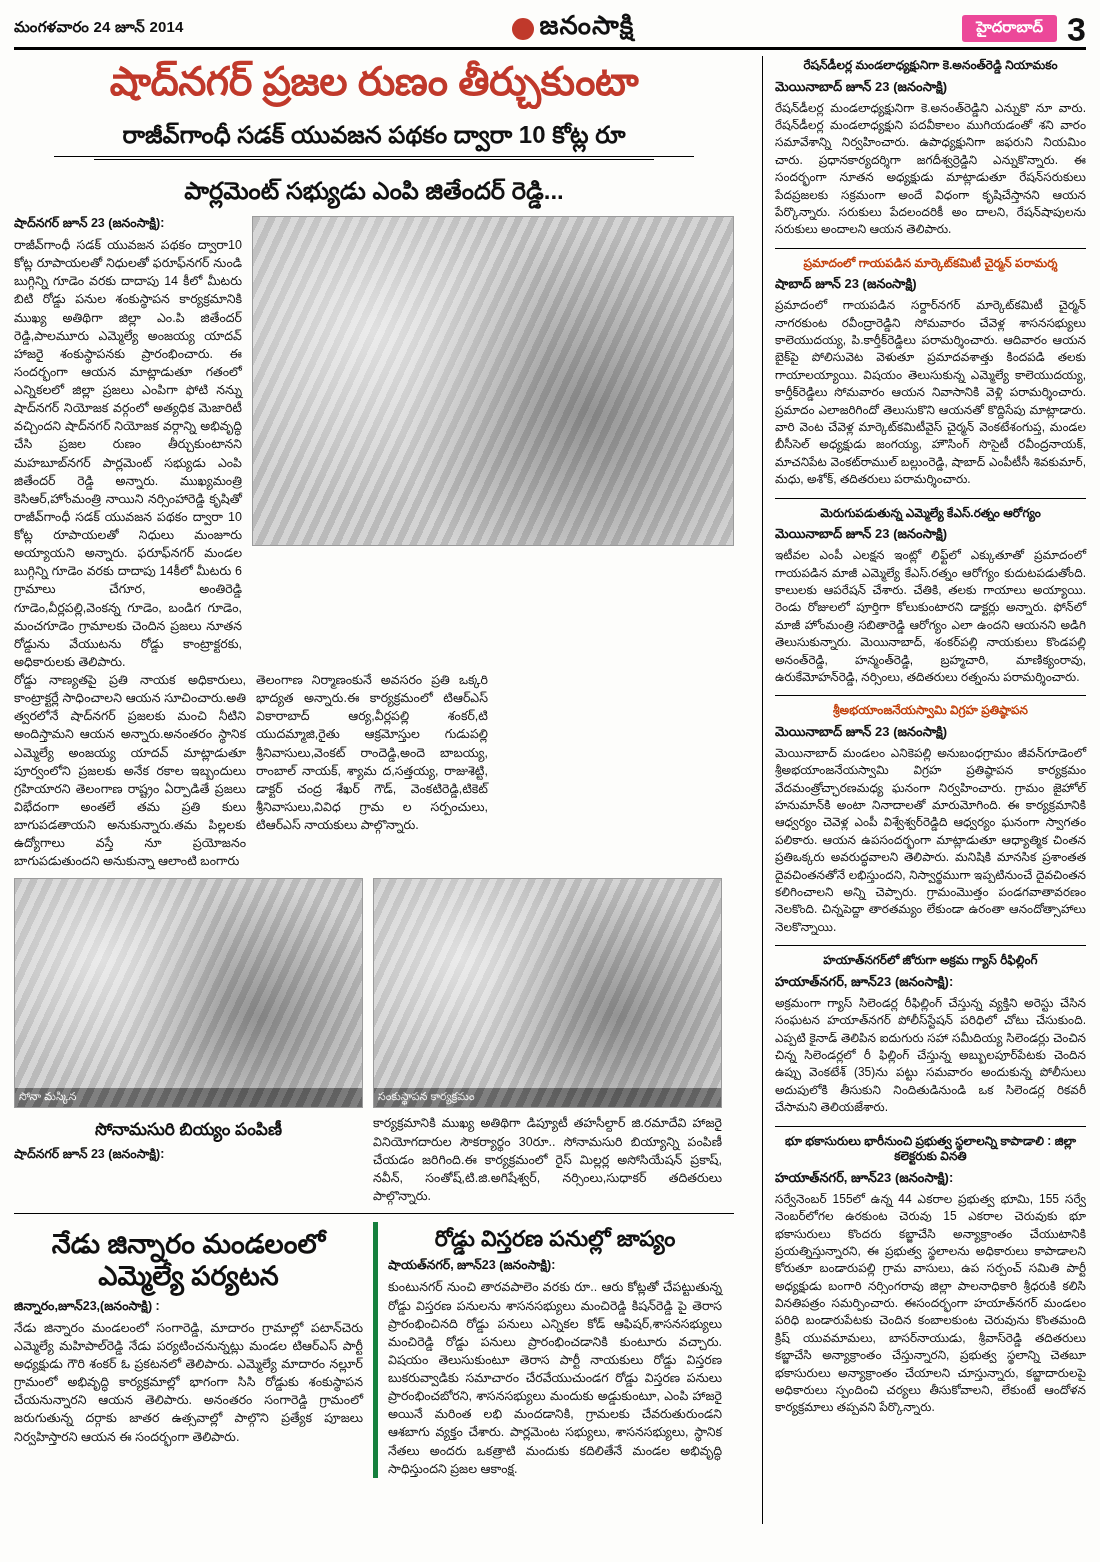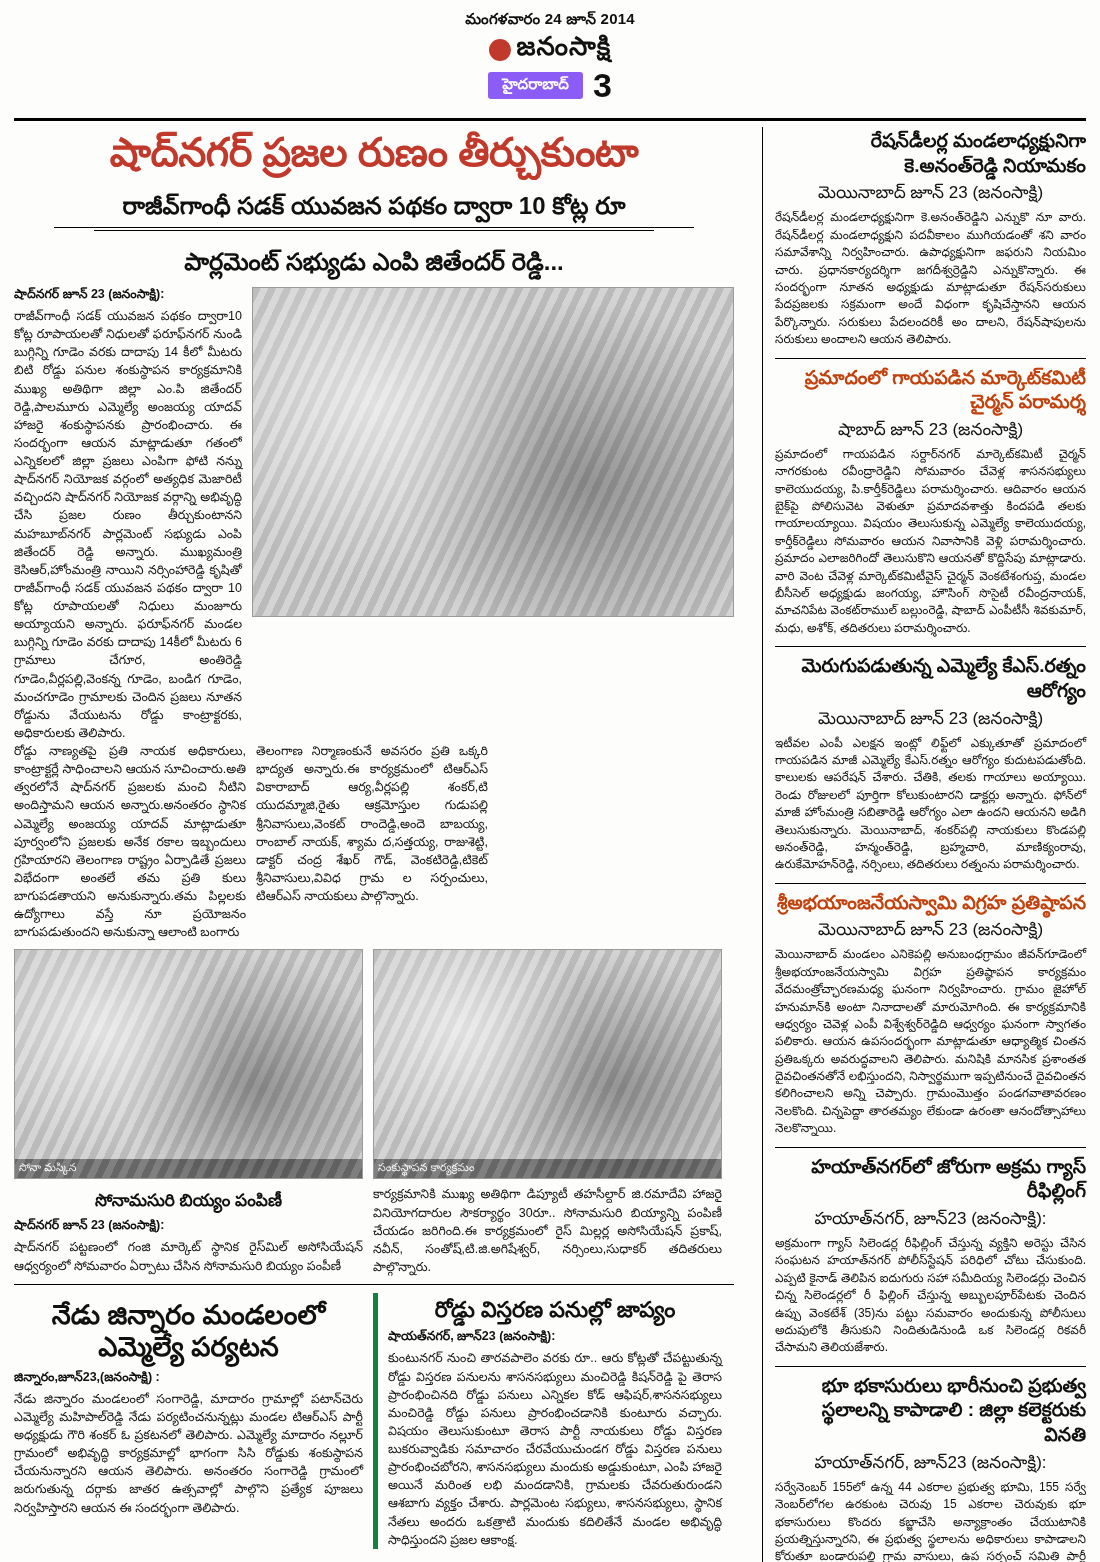--- a/index.html
+++ b/index.html
@@ -10,34 +10,34 @@
     font-family:"Liberation Sans", sans-serif;
     color:#111;
     position:relative;
     overflow:hidden;
   }
   .page { width:1100px; height:1562px; padding:10px 14px; position:relative; }
 
   
   .masthead {
     display:flex; align-items:center; justify-content:space-between;
-    border-bottom:3px solid #000; padding-bottom:16px; margin-bottom:6px;flex-direction:column;
+    border-bottom:3px solid #000; padding-bottom:0; margin-bottom:6px;
   }
   .mast-date { font-size:15px; font-weight:bold; letter-spacing:.2px; }
   .mast-logo {
     font-size:26px; font-weight:bold; letter-spacing:1px;
     display:flex; align-items:center; gap:6px;
   }
   .mast-logo .dot {
     display:inline-block;width:22px;height:22px;border-radius:50%;
     background:#c0392b;
   }
   .mast-right { display:flex; align-items:center; gap:10px; }
   .mast-city {
-    background:#8b5cf6; color:#fff; font-size:15px; font-weight:bold;
+    background:#ec4899; color:#fff; font-size:15px; font-weight:bold;
     padding:3px 14px; border-radius:3px;
   }
   .mast-pageno { font-size:34px; font-weight:bold; line-height:1; }
 
   
   .columns { display:flex; gap:28px; height:1468px; }
   .col-left { width:728px; position:relative; }
   .col-right { width:330px; border-left:1px solid #000; padding-left:12px; }
 
   
@@ -96,25 +96,25 @@
     line-height:1.2; margin:6px 0 6px;
   }
   .boxhead-sm {
     font-size:22px; font-weight:bold; text-align:center; color:#111;
     line-height:1.2; margin:4px 0 6px;
   }
   .divider-h { border-top:1px solid #000; margin:8px 0; }
 
   
   .r-head {
-    font-size:19px; font-weight:bold; text-align:right; color:#111;
+    font-size:12px; font-weight:bold; text-align:center; color:#111;
     line-height:1.3; margin:2px 0 5px;
   }
   .r-head.green { color:#c2410c; }
-  .r-dateline { font-size:17px; font-weight:normal; margin-bottom:3px;text-align:center; }
+  .r-dateline { font-size:13px; font-weight:bold; margin-bottom:3px; }
   .r-body { font-size:12px; line-height:1.45; text-align:justify; }
   .r-sep { border-top:1px solid #000; margin:9px 0 7px; }
 </style>
 </head>
 <body>
 
 <div class="page">
 
   <div class="masthead">
     <div class="mast-date">మంగళవారం 24 జూన్ 2014</div>
@@ -166,21 +166,20 @@
         </div>
         <div class="photo photo-sub">
           <div class="pcap">సంకుస్థాపన కార్యక్రమం</div>
         </div>
       </div>
 
       <div class="lower">
         <div class="c">
           <div class="cap-center">సోనామసురి బియ్యం పంపిణీ</div>
           <div class="dateline">షాద్‌నగర్ జూన్ 23 (జనంసాక్షి):</div>
-          <div class="body-text">షాద్‌నగర్ పట్టణంలో గంజి మార్కెట్ స్థానిక రైస్‌మిల్ అసోసియేషన్ ఆధ్వర్యంలో సోమవారం ఏర్పాటు చేసిన సోనామసురి బియ్యం పంపీణీ</div>
         </div>
         <div class="c">
           <div class="body-text">కార్యక్రమానికి ముఖ్య అతిథిగా డిప్యూటీ తహసీల్దార్ జి.రమాదేవి హాజరై వినియోగదారుల సౌకర్యార్థం 30రూ.. సోనామసురి బియ్యాన్ని పంపిణీ చేయడం జరిగింది.ఈ కార్యక్రమంలో రైస్ మిల్లర్ల అసోసియేషన్ ప్రకాష్, నవీన్, సంతోష్,టి.జి.అగిషేశ్వర్, నర్సింలు,సుధాకర్ తదితరులు పాల్గొన్నారు.</div>
         </div>
       </div>
 
       <div class="divider-h"></div>
 
       <div class="lower">
         <div class="c">

